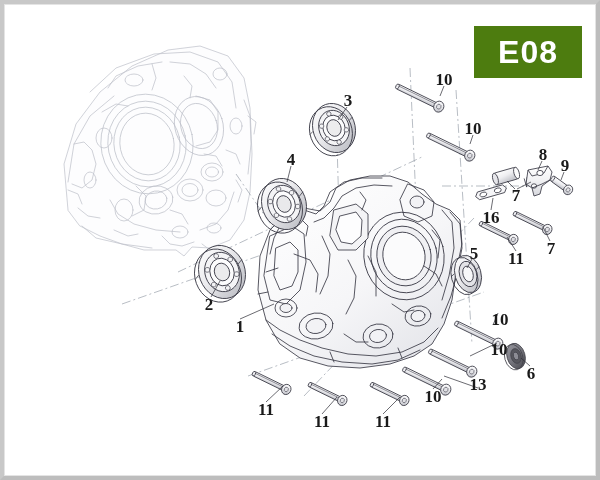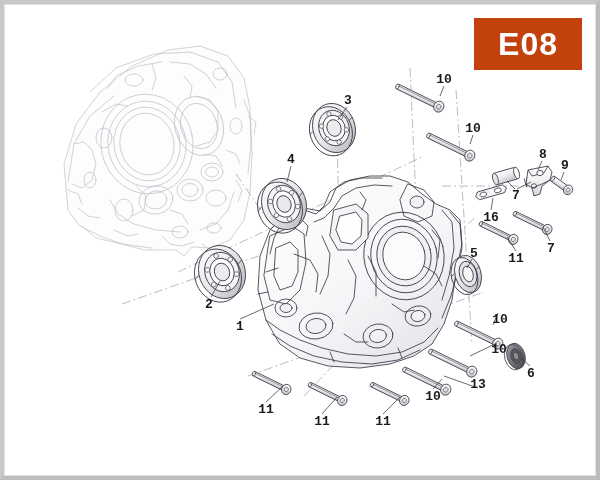--- a/index.html
+++ b/index.html
@@ -24,44 +24,44 @@
     border:1px solid #e4e4e4;
     pointer-events:none;
   }
   #canvas{
     position:absolute;left:0;top:0;
     width:592px;height:472px;
   }
   
   #code-badge{
     position:absolute;
-    left:470px;top:14px;
+    left:470px;top:22px;
     width:108px;height:52px;
-    background:#c2410c;
+    background:#4d7c0f;
     display:flex;align-items:center;justify-content:center;
     z-index:40;
   }
   #code-badge .code-text{
     color:#ffffff;
     font-size:32px;
     font-weight:bold;
     letter-spacing:1px;
     line-height:1;
     font-family:"Liberation Sans", sans-serif;
   }
   
   .callout{
     position:absolute;
     z-index:30;
-    font-size:13px;
+    font-size:17px;
     font-weight:bold;
     color:#1a1a1a;
     line-height:1;
     white-space:nowrap;
-    font-family:Liberation Mono, monospace;
+    font-family:Liberation Serif, serif;
     transform:translate(-50%,-50%);
   }
 </style>
 </head>
 <body>
 
 <div id="page">
 
   <svg id="canvas" viewBox="0 0 592 472">
     <defs>

